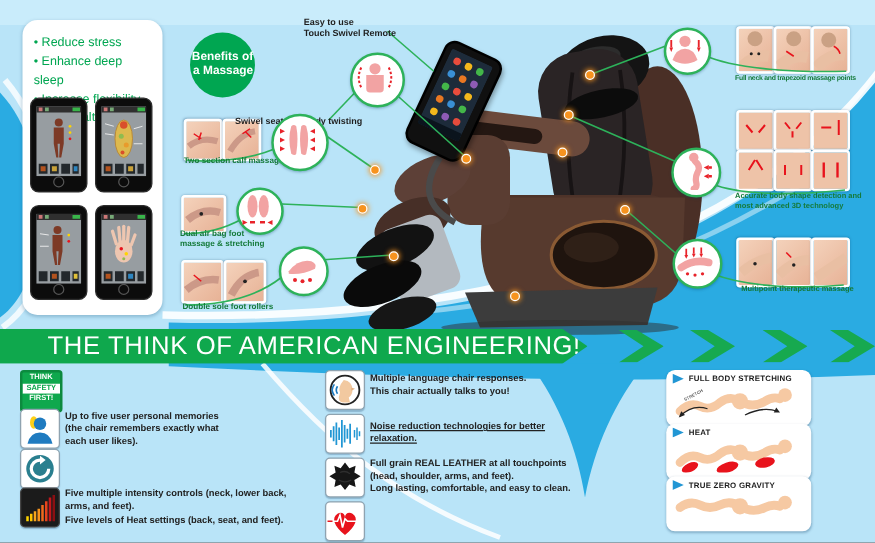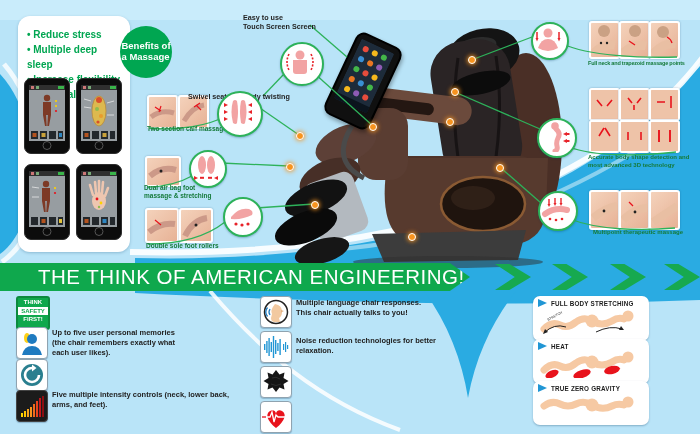--- a/index.html
+++ b/index.html
@@ -3,24 +3,24 @@
 <meta charset="utf-8">
 <style>
   html,body{margin:0;padding:0;background:#666;}
   #poster{position:relative;width:700px;height:434px;overflow:hidden;
     font-family:"Liberation Sans",sans-serif;background:#b9e4f8;}
   .abs{position:absolute;}
   .pre{white-space:pre-line;}
   svg{display:block;}
   
   .card{background:#fff;border-radius:12px;box-shadow:0 1px 3px rgba(0,60,100,.25);}
-  .bullet{color:#00a651;font-weight:bold;font-size:10px;line-height:1.5;}
+  .bullet{color:#00a651;font-weight:normal;font-size:10px;line-height:1.5;}
   .bullet::before{content:"• ";}
   .badge{background:#00a651;border-radius:50%;color:#fff;font-weight:bold;
-    font-size:9.5px;line-height:1.15;display:flex;align-items:center;justify-content:center;text-align:left;}
+    font-size:9.5px;line-height:1.15;display:flex;align-items:center;justify-content:center;text-align:right;margin-left:32px;}
   
   .phone{background:#0c0c0c;border-radius:7px;border:1px solid #2e2e2e;}
   .home{position:absolute;left:50%;transform:translateX(-50%);bottom:3px;width:7px;height:7px;border:1.5px solid #555;border-radius:50%;}
   
   .cap{color:#157a3a;font-weight:bold;font-size:6.5px;line-height:1.25;}
   .lbl{color:#1e1e1e;font-weight:bold;font-size:7.2px;line-height:1.25;}
   .photo{border:2px solid #fff;border-radius:3px;background:linear-gradient(135deg,#f4d2bb,#e7b296);
     box-shadow:0 0 2px rgba(0,40,80,.35);overflow:hidden;}
   .circ{background:#fff;border:2px solid #2db25a;border-radius:50%;box-shadow:0 1px 2px rgba(0,60,100,.3);}
   
@@ -54,21 +54,21 @@
     <path d="M300,252 C430,246 540,212 650,142" stroke="#ffffff" stroke-width="4" fill="none" opacity=".45"></path>
     <path d="M0,74 C28,104 34,150 30,190 C26,224 14,244 0,254 Z" fill="#2aabe2"></path>
     <path d="M4,64 C38,104 44,160 36,204 C30,236 16,252 2,262" stroke="#ffffff" stroke-width="5" fill="none" opacity=".8"></path>
     <path d="M424,291 C448,324 462,360 468,398 C476,356 492,322 516,291 Z" fill="#2aabe2"></path>
     <path d="M210,291 C262,352 318,400 400,430" stroke="#ffffff" stroke-width="4" fill="none" opacity=".85"></path>
   </svg>
 
   <div class="abs card" style="left:18px;top:16px;width:112px;height:236px;z-index:2;">
     <div style="padding:11px 6px 0 9px;">
       <div class="bullet">Reduce stress</div>
-      <div class="bullet">Multiple deep sleep</div>
+      <div class="bullet">Enhance deep sleep</div>
       <div class="bullet">Increase flexibility</div>
       <div class="bullet">Live healthier</div>
     </div>
   </div>
   <div class="abs badge pre" style="left:120px;top:26px;width:52px;height:52px;z-index:3;">Benefits of
 a Massage</div>
 
   <div class="abs phone" style="left:24px;top:78px;width:44px;height:74px;z-index:3;">
     <svg class="abs" style="left:4px;top:6px;" width="36" height="56" viewBox="0 0 36 56">
       <rect width="36" height="56" fill="#989e a2"></rect>
@@ -253,21 +253,21 @@
   <div class="abs dot" style="left:451px;top:88px;z-index:5;"></div>
   <div class="abs dot" style="left:446px;top:118px;z-index:5;"></div>
   <div class="abs dot" style="left:496px;top:164px;z-index:5;"></div>
   <div class="abs dot" style="left:369px;top:123px;z-index:5;"></div>
   <div class="abs dot" style="left:296px;top:132px;z-index:5;"></div>
   <div class="abs dot" style="left:286px;top:163px;z-index:5;"></div>
   <div class="abs dot" style="left:311px;top:201px;z-index:5;"></div>
   <div class="abs dot" style="left:408px;top:233px;z-index:5;"></div>
 
   <div class="abs lbl pre" style="left:243px;top:13px;z-index:6;">Easy to use
-Touch Screen Screen</div>
+Touch Swivel Remote</div>
   <div class="abs lbl" style="left:188px;top:92px;z-index:6;">Swivel seat and body twisting</div>
 
   <div class="abs photo" style="left:147px;top:95px;width:27px;height:30px;z-index:3;">
     <svg width="27" height="30">
         <path d="M2,20 q10,-8 23,-4" stroke="#c98" stroke-width="5" fill="none"></path>
         <path d="M6,10 l6,4 M12,9 l-2,6" stroke="#e8131c" stroke-width="1.2"></path>
       </svg>
   </div>
   <div class="abs photo" style="left:178px;top:95px;width:27px;height:30px;z-index:3;">
     <svg width="27" height="30">
@@ -516,20 +516,21 @@
           <rect x="13" y="16" width="2" height="10" fill="#f7941d"></rect>
         <rect x="16" y="13" width="2" height="13" fill="#ef6a1e"></rect>
           <rect x="19" y="10" width="2" height="16" fill="#e8431c"></rect>
         <rect x="22" y="7" width="2" height="19" fill="#c2171c"></rect>
           <rect x="25" y="5" width="2" height="21" fill="#8a0f12"></rect>
       </g>
     </svg>
   </div>
   <div class="abs ftx pre" style="left:52px;top:390px;width:240px;z-index:6;">Five multiple intensity controls (neck, lower back,
 arms, and feet).</div>
+  <div class="abs ftx pre" style="left:52px;top:411px;width:240px;z-index:6;">Five levels of Heat settings (back, seat, and feet).</div>
 
   <div class="abs fic" style="left:260px;top:296px;z-index:6;">
     <svg width="30" height="30" viewBox="0 0 30 30">
       <circle cx="15" cy="15" r="11.5" fill="#fff" stroke="#222" stroke-width="1.5"></circle>
       <path d="M14,7 q7,1 7,8 q0,4 -3,6 l1,4 h-5 q-4,0 -4,-4 l1,-4 q-2,-4 3,-10z" fill="#f2c9a0"></path>
       <path d="M20,13 l3,1 -3,1.5z" fill="#e3b183"></path>
       <g stroke="#1f7bc0" stroke-width="1.3" fill="none">
           <path d="M9,12 q-2,3 0,6"></path>
           <path d="M6.5,10.5 q-3.5,4.5 0,9"></path>
         </g>
@@ -548,29 +549,32 @@
         <rect x="11.8" y="4" width="1.4" height="22"></rect>
           <rect x="14" y="8" width="1.4" height="14"></rect>
         <rect x="16.2" y="11" width="1.4" height="8"></rect>
           <rect x="18.4" y="7" width="1.4" height="16"></rect>
         <rect x="22" y="12" width="1.2" height="6"></rect>
           <rect x="24" y="10" width="1.2" height="10"></rect>
           <rect x="26" y="13" width="1.2" height="4"></rect>
       </g>
     </svg>
   </div>
-  <div class="abs ftx pre" style="left:296px;top:336px;width:220px;z-index:6;">Noise reduction technologies for better
+  <div class="abs ftx pre" style="left:296px;top:336px;width:220px;z-index:6;text-decoration:underline;">Noise reduction technologies for better
 relaxation.</div>
 
   <div class="abs fic" style="left:260px;top:366px;z-index:6;">
     <svg width="30" height="30" viewBox="0 0 30 30">
       <path d="M15,3 l3.5,4.5 5,-2 -1,5.5 5,3 -5,3 1,5.5 -5,-2 -3.5,4.5 -3.5,-4.5 -5,2 1,-5.5 -5,-3 5,-3 -1,-5.5 5,2 z" fill="#161616"></path>
       <path d="M11,11 q4,-2 8,1 M10,17 q5,3 10,0" stroke="#2e2e2e" stroke-width="1" fill="none"></path>
     </svg>
   </div>
+  <div class="abs ftx pre" style="left:296px;top:366px;width:220px;z-index:6;">Full grain REAL LEATHER at all touchpoints
+(head, shoulder, arms, and feet).
+Long lasting, comfortable, and easy to clean.</div>
 
   <div class="abs fic" style="left:260px;top:401px;z-index:6;">
     <svg width="30" height="30" viewBox="0 0 30 30">
       <path d="M15,26 C6,19 4,12 9,9 c3,-2 6,0 6,3 c0,-3 3,-5 6,-3 c5,3 3,10 -6,17z" fill="#e8131c"></path>
       <polyline points="2,15 9,15 11,10 13,20 15,13 17,15 28,15" stroke="#fff" stroke-width="1.3" fill="none"></polyline>
       <polyline points="1,15 5,15" stroke="#e8131c" stroke-width="1.3" fill="none"></polyline>
     </svg>
   </div>
 
   <div class="abs pcard" style="left:533px;top:296px;width:106px;height:39px;z-index:6;">

